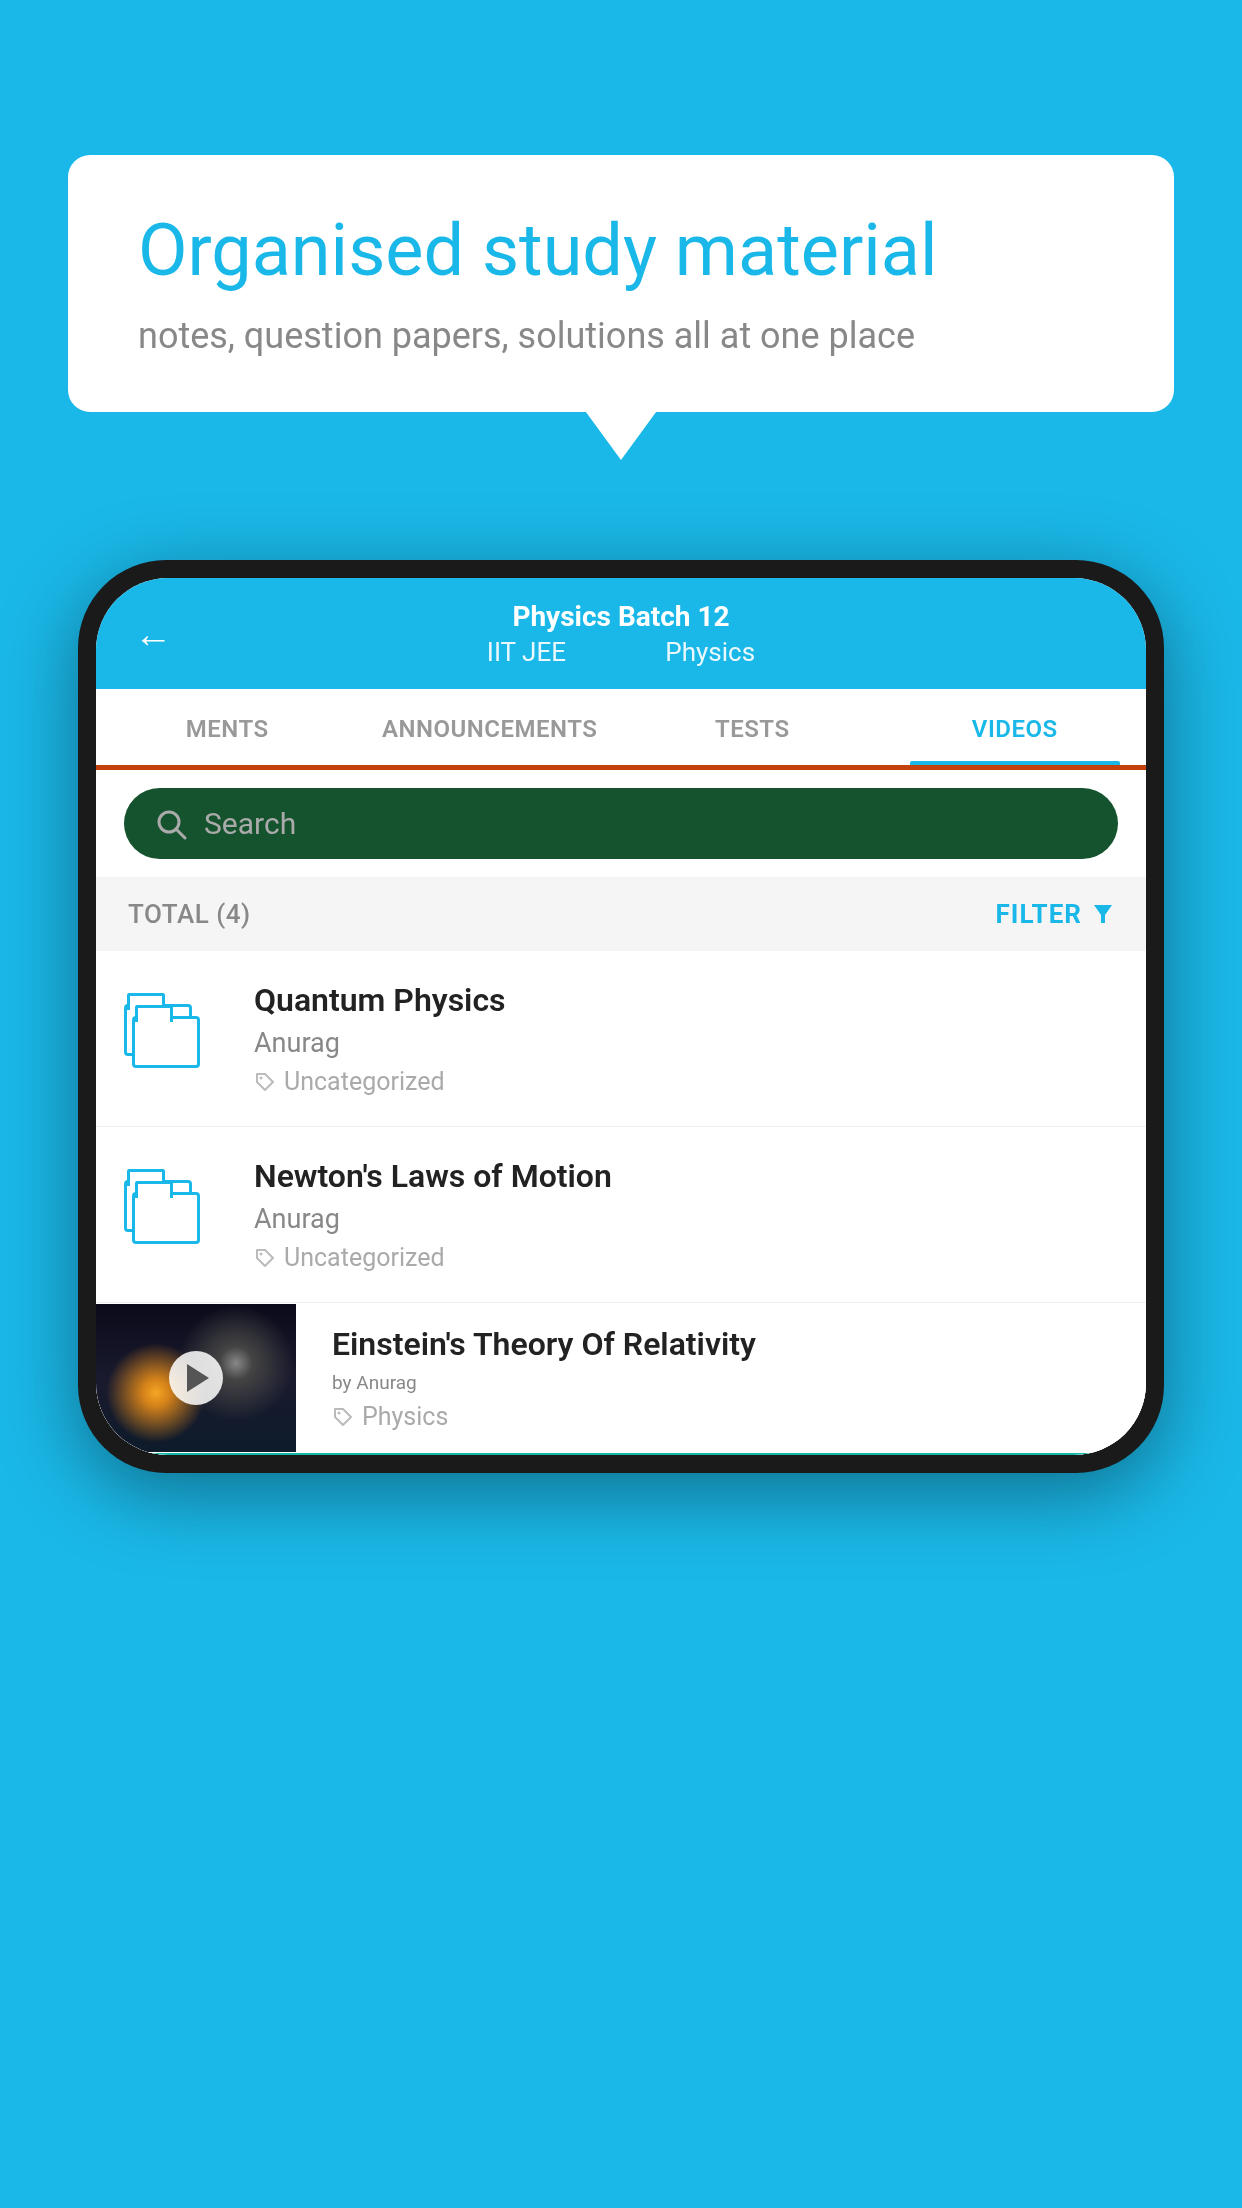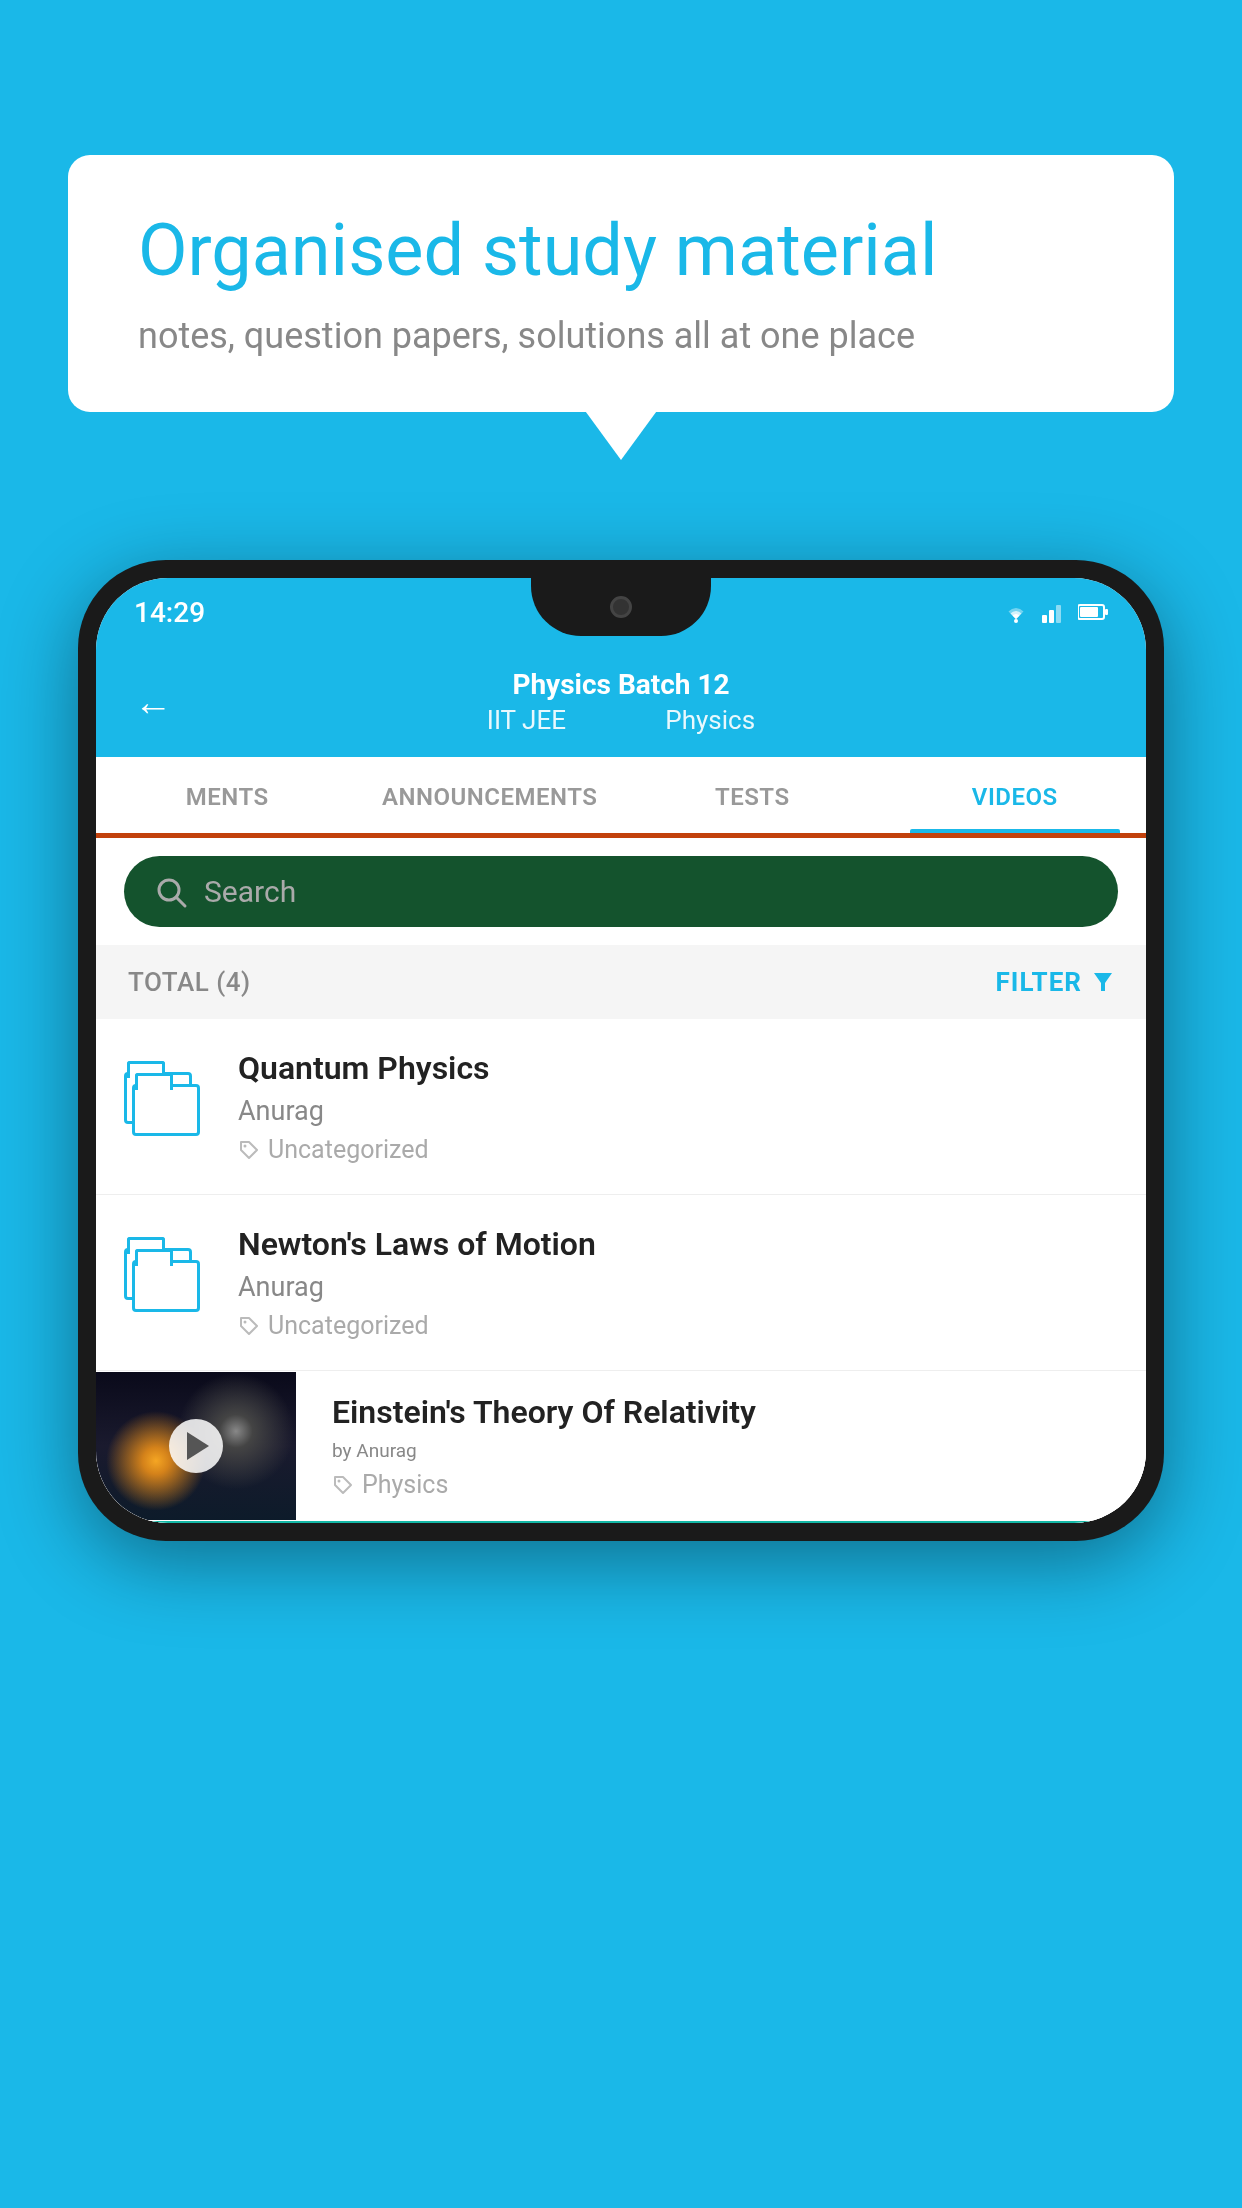--- a/index.html
+++ b/index.html
@@ -245,21 +245,21 @@
     
     .video-list {
       background: white;
     }
 
     .video-item {
       display: flex;
       align-items: center;
       padding: 30px 28px;
       border-bottom: 1px solid #eee;
-      gap: 24px;
+      gap: 40px;
       background: white;
     }
 
     
     .folder-stack {
       width: 90px;
       height: 70px;
       position: relative;
       flex-shrink: 0;
     }
@@ -421,47 +421,20 @@
   <div class="speech-bubble">
     <div class="speech-bubble-title">Organised study material</div>
     <div class="speech-bubble-subtitle">notes, question papers, solutions all at one place</div>
   </div>
 </div>
 
 <div class="phone-wrapper">
   <div class="phone-outer">
     <div class="phone-inner">
 
-      <div class="status-bar">
-        <span class="status-time">14:29</span>
-        <div class="notch">
-          <div class="camera-dot"></div>
-        </div>
-        <div class="status-icons">
-
-          <svg width="28" height="22" viewBox="0 0 28 22" fill="white">
-            <path d="M14 18l3.5-3.5A5 5 0 0 0 14 13a5 5 0 0 0-3.5 1.5L14 18z"></path>
-            <path d="M14 18l5.5-5.5A8.5 8.5 0 0 0 14 10a8.5 8.5 0 0 0-5.5 2.5L14 18z" opacity="0.7"></path>
-            <path d="M14 18l7.5-7.5A12 12 0 0 0 14 7a12 12 0 0 0-7.5 3.5L14 18z" opacity="0.4"></path>
-            <circle cx="14" cy="20" r="2"></circle>
-          </svg>
-
-          <svg width="24" height="22" viewBox="0 0 24 22" fill="white">
-            <rect x="0" y="14" width="5" height="8" rx="1"></rect>
-            <rect x="7" y="9" width="5" height="13" rx="1"></rect>
-            <rect x="14" y="4" width="5" height="18" rx="1" opacity="0.5"></rect>
-          </svg>
-
-          <svg width="30" height="18" viewBox="0 0 30 18" fill="white">
-            <rect x="0" y="2" width="26" height="14" rx="2" stroke="white" stroke-width="2" fill="none"></rect>
-            <rect x="2" y="4" width="18" height="10" rx="1" fill="white"></rect>
-            <rect x="27" y="6" width="3" height="6" rx="1" fill="white"></rect>
-          </svg>
-        </div>
-      </div>
 
       <div class="app-header">
         <div class="back-arrow">←</div>
         <div class="header-titles">
           <div class="header-main-title">Physics Batch 12</div>
           <div class="header-sub-title">
             <span>IIT JEE</span>
             <span> &nbsp; </span>
             <span>Physics</span>
           </div>

